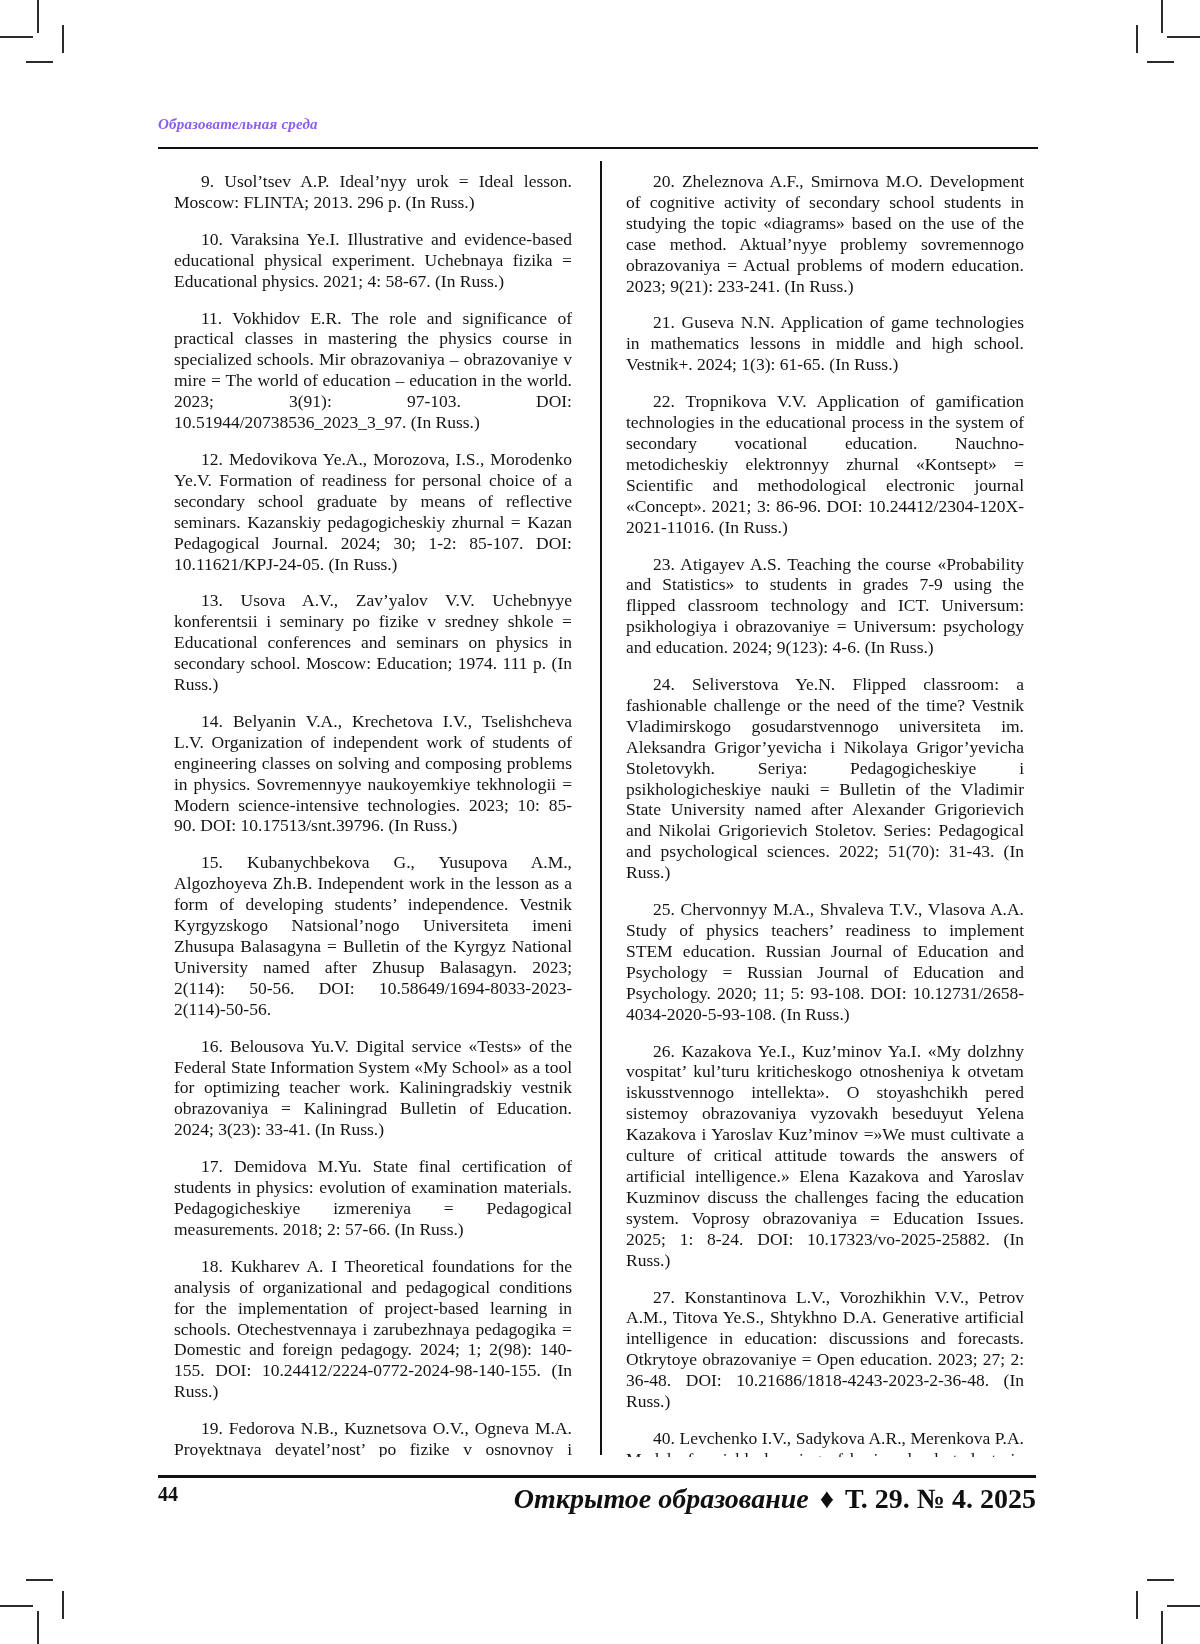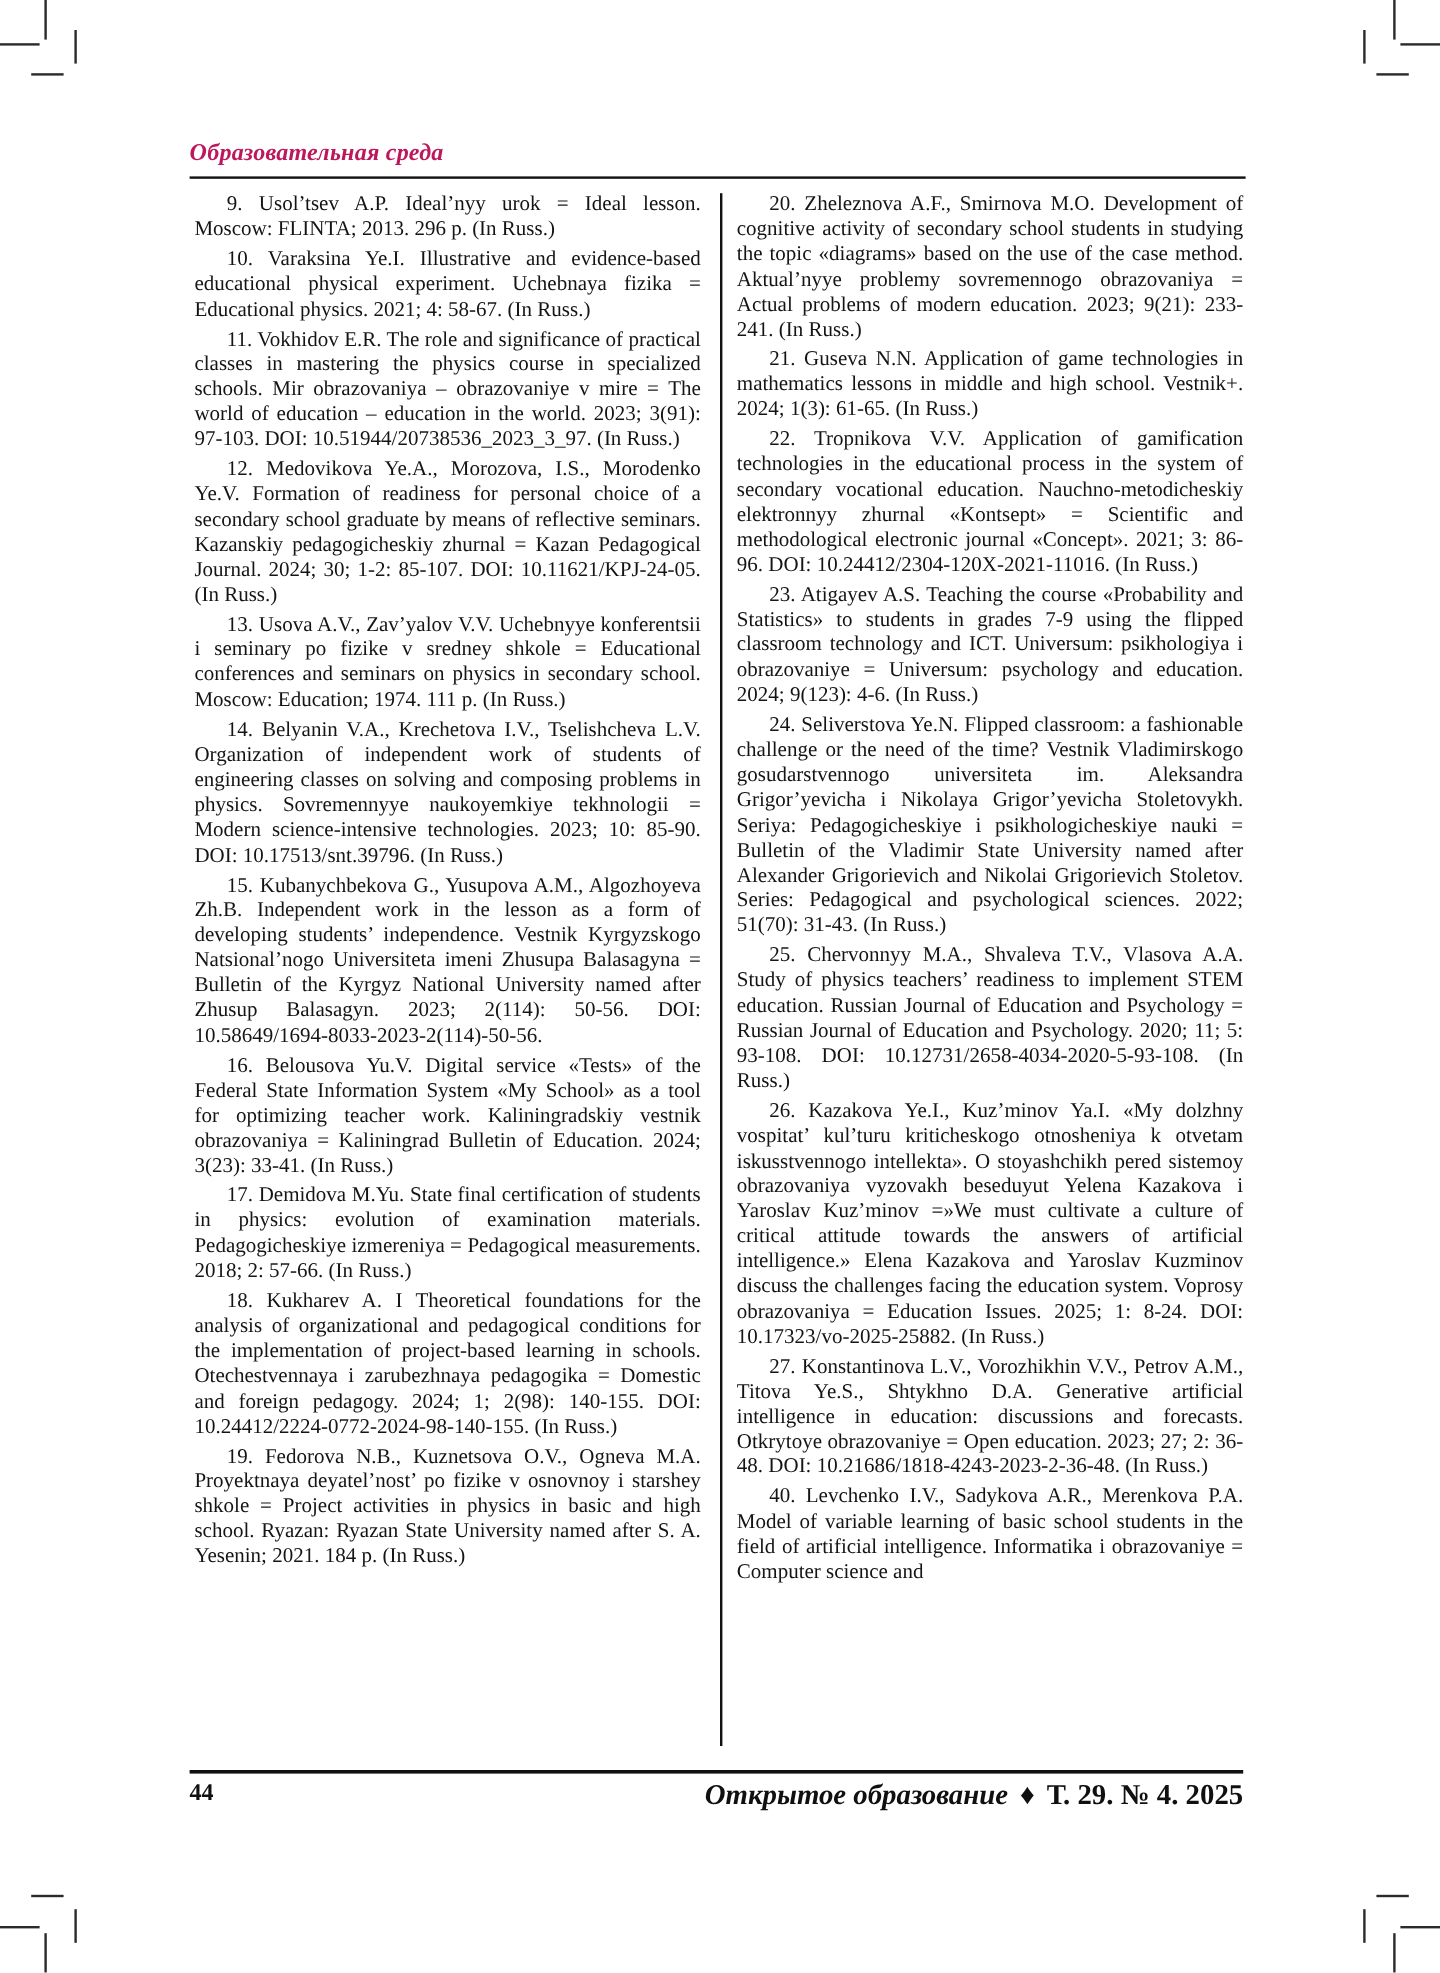--- a/index.html
+++ b/index.html
@@ -36,25 +36,25 @@
   .br-ih { left: 1147px; top: 1579px; width: 27px; height: 2px;  }
   .br-iv { left: 1136px; top: 1591px; width: 2px;  height: 28px; }
   .br-oh { left: 1167px; top: 1605px; width: 33px; height: 2px;  }
   .br-ov { left: 1161px; top: 1611px; width: 2px;  height: 33px; }
 
   
   .header-title {
     position: absolute;
     left: 158px;
     top: 116px;
-    font-size: 20px;
+    font-size: 15px;
     font-weight: bold;
     font-style: italic;
     letter-spacing: 0.2px;
-    color: #be185d;
+    color: #8b5cf6;
   }
   .header-rule {
     position: absolute;
     left: 158px;
     top: 147px;
     width: 880px;
     height: 2px;
     background: #111111;
   }
 
@@ -72,21 +72,21 @@
     width: 430px;
     height: 1302px;
     overflow: hidden;
     font-size: 17.5px;
     line-height: 20.9px;
     text-align: justify;
   }
   .col-left  { left: 0; }
   .col-right { left: 452px; }
   .ref {
-    margin: 4px;
+    margin: 16px;
     padding: 0;
     text-indent: 27px;
   }
   .column-divider {
     position: absolute;
     left: 600px;
     top: 161px;
     width: 2px;
     height: 1294px;
     background: #111111;
@@ -107,21 +107,21 @@
     top: 1483px;
     font-size: 20px;
     font-weight: bold;
     color: #101010;
     text-align: right;
   }
   .footer-right {
     position: absolute;
     right: 164px;
     top: 1483px;
-    font-size: 24px;
+    font-size: 28px;
     font-weight: bold;
     color: #101010;
     white-space: nowrap;
   }
   .footer-right .journal { font-style: italic; }
   .footer-right .sep { font-style: normal; padding: 0 4px; }
   .footer-right .issue { font-style: normal; }
 </style>
 </head>
 <body>

